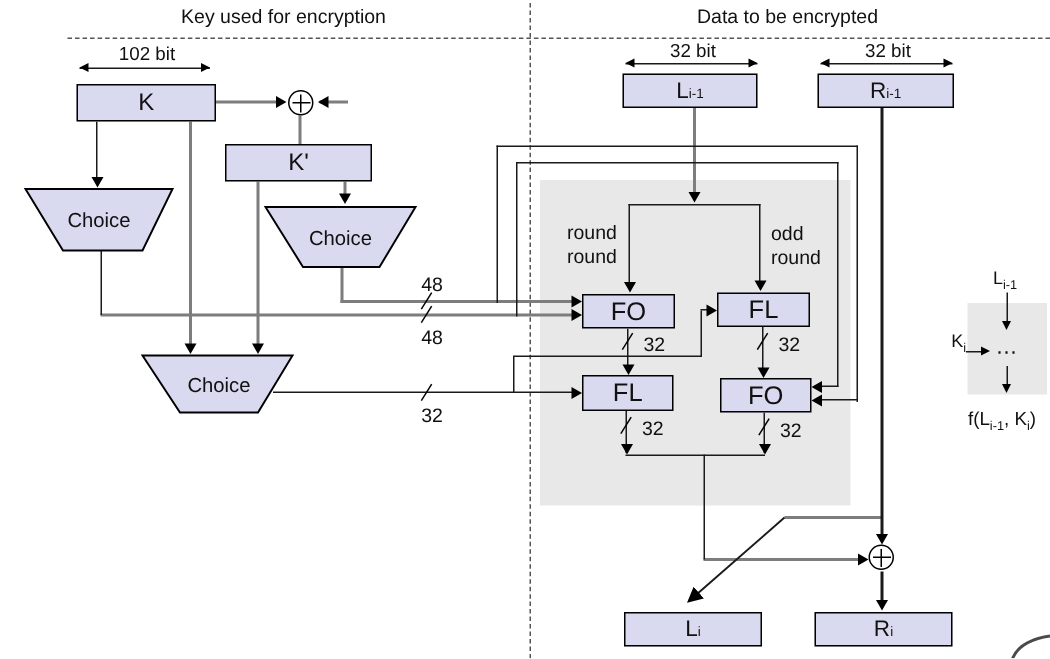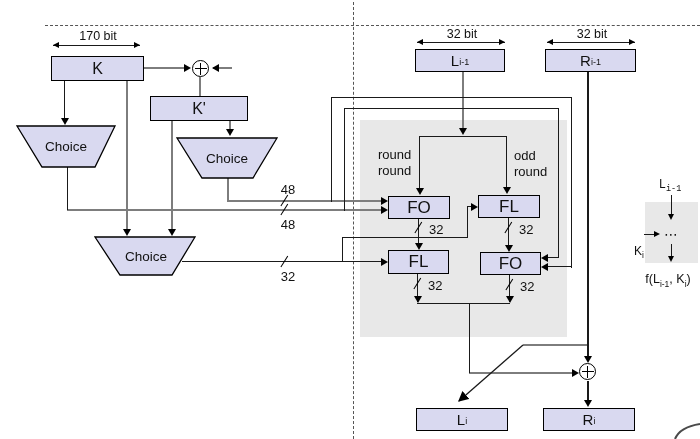--- a/index.html
+++ b/index.html
@@ -43,29 +43,31 @@
   .lavtext{z-index:6;}
 </style>
 </head>
 <body>
 
 <div id="stage">
 
   <div class="dashh" style="left:45px;top:25px;width:655px;"></div>
   <div class="dashv" style="left:353px;top:2px;height:437px;"></div>
 
+  <div class="txt ctr" style="left:99px;top:3px;width:180px;font-size:13px;">Key used for encryption</div>
+  <div class="txt ctr" style="left:435px;top:3px;width:180px;font-size:13px;">Data to be encrypted</div>
 
   <div class="shade" style="left:360px;top:120px;width:207px;height:217px;"></div>
 
   <div class="shade" style="left:645px;top:202px;width:53px;height:61px;"></div>
 
   <div class="wb" style="left:53px;top:45px;width:87px;height:1px;"></div>
   <div class="dal" style="left:53px;top:42px;"></div>
   <div class="dar" style="left:134px;top:42px;"></div>
-  <div class="txt ctr" style="left:70px;top:29px;width:56px;font-size:12.5px;">170 bit</div>
+  <div class="txt ctr" style="left:70px;top:29px;width:56px;font-size:12.5px;">102 bit</div>
 
   <div class="bx" style="left:51px;top:56px;width:93px;height:25px;font-size:16px;">
     <span>K</span>
   </div>
 
   <div class="wg" style="left:144px;top:67px;width:42px;height:2px;"></div>
   <div class="ar" style="left:184px;top:64px;"></div>
 
   <div class="xor" style="left:192px;top:60px;"></div>
 
@@ -225,26 +227,26 @@
 
   <div class="bx" style="left:416px;top:408px;width:92px;height:23px;font-size:15px;">
     <span>L</span>
       <sub>i</sub>
   </div>
   <div class="bx" style="left:543px;top:408px;width:92px;height:23px;font-size:15px;">
     <span>R</span>
       <sub>i</sub>
   </div>
 
-  <div class="txt ctr" style="left:646px;top:178px;width:48px;font-size:12px;font-family:Liberation Mono, monospace;">
+  <div class="txt ctr" style="left:646px;top:178px;width:48px;font-size:12px;">
     <span>L</span><sub style="font-size:8.5px;">i-1</sub>
   </div>
   <div class="wb" style="left:671px;top:195px;width:1.2px;height:21px;"></div>
   <div class="ad sm" style="left:668px;top:214px;"></div>
-  <div class="txt" style="left:622px;top:244px;width:22px;font-size:12px;text-align:right;">
+  <div class="txt" style="left:622px;top:220px;width:22px;font-size:12px;text-align:right;">
     <span>K</span><sub style="font-size:8.5px;">i</sub>
   </div>
   <div class="wb" style="left:644px;top:234px;width:12px;height:1.2px;"></div>
   <div class="ar sm" style="left:654px;top:231px;"></div>
   <div class="txt ctr" style="left:660px;top:226px;width:22px;font-size:14px;">⋯</div>
   <div class="wb" style="left:671px;top:244px;width:1.2px;height:14px;"></div>
   <div class="ad sm" style="left:668px;top:256px;"></div>
   <div class="txt ctr" style="left:630px;top:272px;width:76px;font-size:12.5px;">
     <span>f(L</span><sub style="font-size:8.5px;">i-1</sub><span>, K</span><sub style="font-size:8.5px;">i</sub><span>)</span>
   </div>

